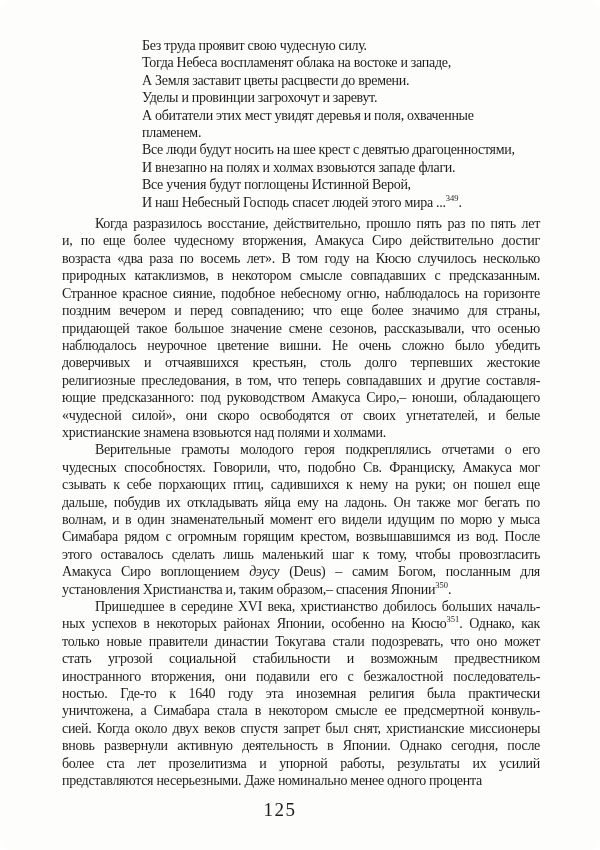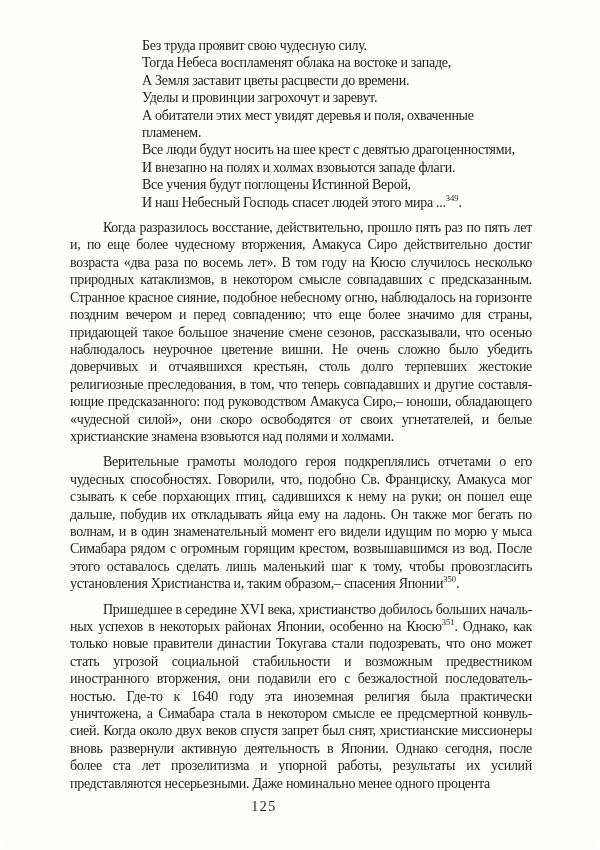--- a/index.html
+++ b/index.html
@@ -32,42 +32,42 @@
     margin-bottom: 4px;
   }
   .pl {
     white-space: nowrap;
   }
   .flame {
     padding-right: 17px;
     white-space: nowrap;
   }
   
-  .para { margin: 8px; }
+  .para { margin: 0; }
   .bl { min-height: 17.4px; }
   .jl {
     text-align: justify;
     text-align-last: justify;
   }
   .jl.first { text-indent: 33px; }
   .jl.last  { text-align-last: left; }
   sup {
     font-size: 8.5px;
     line-height: 0;
     vertical-align: super;
     letter-spacing: 0;
   }
   i { font-style: italic; }
   .pageno {
     position: absolute;
-    left: 0;
+    left: 16px;
     top: 799px;
     width: 528px;
     text-align: center;
-    font-size: 14px;
+    font-size: 19px;
     letter-spacing: 1.5px;
   }
 </style>
 </head>
 <body>
 
 <div class="page">
   <div class="content">
 
     <div class="poem">
@@ -104,20 +104,21 @@
           <div class="bl jl last">христианские знамена взовьются над полями и холмами.</div>
         </div>
         <div class="para">
           <div class="bl jl first">Верительные грамоты молодого героя подкреплялись отчетами о его</div>
           <div class="bl jl">чудесных способностях. Говорили, что, подобно Св. Франциску, Амакуса мог</div>
           <div class="bl jl">сзывать к себе порхающих птиц, садившихся к нему на руки; он пошел еще</div>
           <div class="bl jl">дальше, побудив их откладывать яйца ему на ладонь. Он также мог бегать по</div>
           <div class="bl jl">волнам, и в один знаменательный момент его видели идущим по морю у мыса</div>
           <div class="bl jl">Симабара рядом с огромным горящим крестом, возвышавшимся из вод. После</div>
           <div class="bl jl">этого оставалось сделать лишь маленький шаг к тому, чтобы провозгласить</div>
+          <div class="bl jl">Амакуса Сиро воплощением <i>дэусу</i> (Deus) – самим Богом, посланным для</div>
           <div class="bl jl last">установления Христианства и, таким образом,– спасения Японии<sup>350</sup>.</div>
         </div>
         <div class="para">
           <div class="bl jl first">Пришедшее в середине XVI века, христианство добилось больших началь-</div>
           <div class="bl jl">ных успехов в некоторых районах Японии, особенно на Кюсю<sup>351</sup>. Однако, как</div>
           <div class="bl jl">только новые правители династии Токугава стали подозревать, что оно может</div>
           <div class="bl jl">стать угрозой социальной стабильности и возможным предвестником</div>
           <div class="bl jl">иностранного вторжения, они подавили его с безжалостной последователь-</div>
           <div class="bl jl">ностью. Где-то к 1640 году эта иноземная религия была практически</div>
           <div class="bl jl">уничтожена, а Симабара стала в некотором смысле ее предсмертной конвуль-</div>

